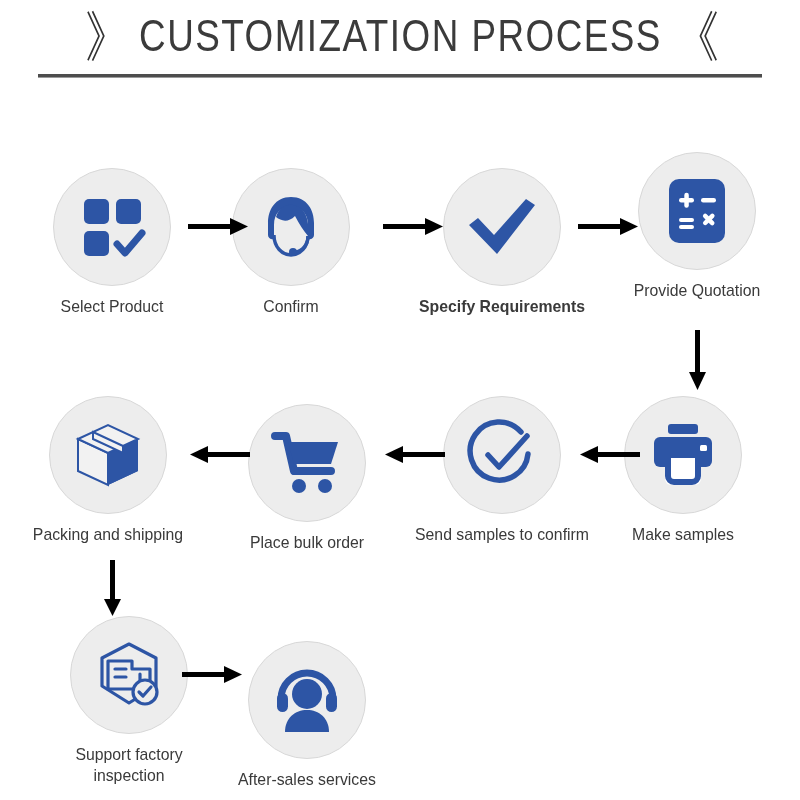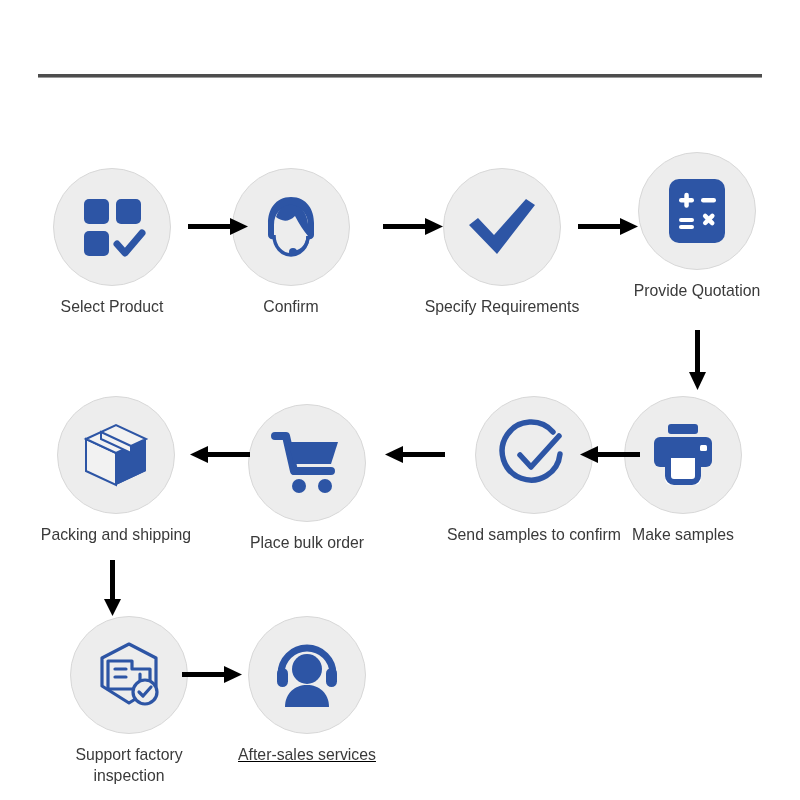--- a/index.html
+++ b/index.html
@@ -93,20 +93,23 @@
   
   .arrow-h, .arrow-v {
     position: absolute;
   }
   .arrow-h svg, .arrow-v svg { display: block; }
 </style>
 </head>
 <body>
 
 <div id="header">
+  <div id="title-row">
+    <span class="title-chevron">》</span><span id="title-text">CUSTOMIZATION PROCESS</span><span class="title-chevron">《</span>
+  </div>
   <div id="title-divider"></div>
 </div>
 
 <div class="step" style="left:17px; top:168px;">
   <div class="circle">
     <svg width="70" height="70" viewBox="0 0 70 70">
       <rect x="7" y="7" width="25" height="25" rx="5" fill="#2d55a5"></rect>
       <rect x="39" y="7" width="25" height="25" rx="5" fill="#2d55a5"></rect>
       <rect x="7" y="39" width="25" height="25" rx="5" fill="#2d55a5"></rect>
       <path d="M40 52 L48 61 L65 41" fill="none" stroke="#2d55a5" stroke-width="7" stroke-linecap="round" stroke-linejoin="round"></path>
@@ -124,21 +127,21 @@
       <path d="M21 26 C24 17 31 13 38 14 C47 15 52 23 53 33 L53 45
                C49 40 44 33 40 25 C33 32 26 30 21 26 Z" fill="#2d55a5"></path>
       <path d="M19 44 C19 56 27 64 36 64 C45 64 53 56 53 45" fill="none" stroke="#2d55a5" stroke-width="3.4"></path>
       <path d="M53 45 C53 54 47 60 40 61" fill="none" stroke="#2d55a5" stroke-width="3.4"></path>
       <circle cx="38" cy="61" r="4" fill="#2d55a5"></circle>
     </svg>
   </div>
   <div class="step-label">Confirm</div>
 </div>
 
-<div class="step" style="left:407px; top:168px;">
+<div class="step" style="left:407px; top:168px;font-weight:bold;">
   <div class="circle">
     <svg width="76" height="72" viewBox="0 0 76 72">
       <path d="M5 34 L14 27 L30 44 L62 8 L71 14 L33 63 Z" fill="#2d55a5"></path>
     </svg>
   </div>
   <div class="step-label">Specify Requirements</div>
 </div>
 
 <div class="step" style="left:602px; top:152px;">
   <div class="circle">
@@ -149,21 +152,21 @@
       <rect x="36" y="22" width="15" height="4.5" rx="2.2" fill="#ffffff"></rect>
       <rect x="14" y="42" width="15" height="4" rx="2" fill="#ffffff"></rect>
       <rect x="14" y="49" width="15" height="4" rx="2" fill="#ffffff"></rect>
       <rect x="36.5" y="41.2" width="14.5" height="4.5" rx="2.2" fill="#ffffff" transform="rotate(45 43.7 43.4)"></rect>
       <rect x="36.5" y="41.2" width="14.5" height="4.5" rx="2.2" fill="#ffffff" transform="rotate(-45 43.7 43.4)"></rect>
     </svg>
   </div>
   <div class="step-label">Provide Quotation</div>
 </div>
 
-<div class="step" style="left:21px; top:396px;">
+<div class="step" style="left:13px; top:396px;">
   <div class="circle">
     <svg width="72" height="72" viewBox="0 0 72 72">
       <path d="M36 6 L66 20 L66 52 L36 66 L6 52 L6 20 Z" fill="#2d55a5"></path>
       <path d="M6 20 L36 34 L36 66 L6 52 Z" fill="#f2f2f2" stroke="#2d55a5" stroke-width="2"></path>
       <path d="M36 34 L66 20 L66 52 L36 66 Z" fill="#2d55a5"></path>
       <path d="M6 20 L36 6 L66 20 L36 34 Z" fill="#f2f2f2" stroke="#2d55a5" stroke-width="2"></path>
       <path d="M21 13 L51 27 L51 34 L21 20 Z" fill="#f2f2f2" stroke="#2d55a5" stroke-width="2"></path>
     </svg>
   </div>
   <div class="step-label">Packing and shipping</div>
@@ -174,21 +177,21 @@
     <svg width="74" height="70" viewBox="0 0 74 70">
       <path d="M5 8 L16 8 L24 43 L61 43" fill="none" stroke="#2d55a5" stroke-width="8" stroke-linecap="round" stroke-linejoin="round"></path>
       <path d="M18 14 L68 14 L61 36 L24 36 Z" fill="#2d55a5"></path>
       <circle cx="29" cy="58" r="7" fill="#2d55a5"></circle>
       <circle cx="55" cy="58" r="7" fill="#2d55a5"></circle>
     </svg>
   </div>
   <div class="step-label">Place bulk order</div>
 </div>
 
-<div class="step" style="left:407px; top:396px;margin-left:32px;">
+<div class="step" style="left:407px; top:396px;">
   <div class="circle">
     <svg width="74" height="74" viewBox="0 0 74 74">
       <path d="M56 14 A29 29 0 1 0 63 36" fill="none" stroke="#2d55a5" stroke-width="5.5" stroke-linecap="round"></path>
       <path d="M23 37 L34 49 L62 18" fill="none" stroke="#2d55a5" stroke-width="5.5" stroke-linecap="round" stroke-linejoin="round"></path>
     </svg>
   </div>
   <div class="step-label">Send samples to confirm</div>
 </div>
 
 <div class="step" style="left:588px; top:396px;">
@@ -213,21 +216,21 @@
       <line x1="23" y1="38" x2="34" y2="38" stroke="#2d55a5" stroke-width="3.2" stroke-linecap="round"></line>
       <line x1="48" y1="35" x2="48" y2="44" stroke="#2d55a5" stroke-width="3.2" stroke-linecap="round"></line>
       <circle cx="53" cy="53" r="12" fill="#ededed" stroke="#2d55a5" stroke-width="3.2"></circle>
       <path d="M47 53 L51 57 L59 48" fill="none" stroke="#2d55a5" stroke-width="3.2" stroke-linecap="round" stroke-linejoin="round"></path>
     </svg>
   </div>
   <div class="step-label">Support factory
 inspection</div>
 </div>
 
-<div class="step" style="left:212px; top:616px;text-decoration:underline;">
+<div class="step" style="left:212px; top:641px;">
   <div class="circle">
     <svg width="72" height="68" viewBox="0 0 72 68">
       <path d="M10 33 A26 26 0 0 1 62 33" fill="none" stroke="#2d55a5" stroke-width="7"></path>
       <rect x="6" y="27" width="11" height="19" rx="5.5" fill="#2d55a5"></rect>
       <rect x="55" y="27" width="11" height="19" rx="5.5" fill="#2d55a5"></rect>
       <circle cx="36" cy="28" r="15" fill="#2d55a5"></circle>
       <path d="M14 66 C14 52 24 44 36 44 C48 44 58 52 58 66 Z" fill="#2d55a5"></path>
     </svg>
   </div>
   <div class="step-label">After-sales services</div>

